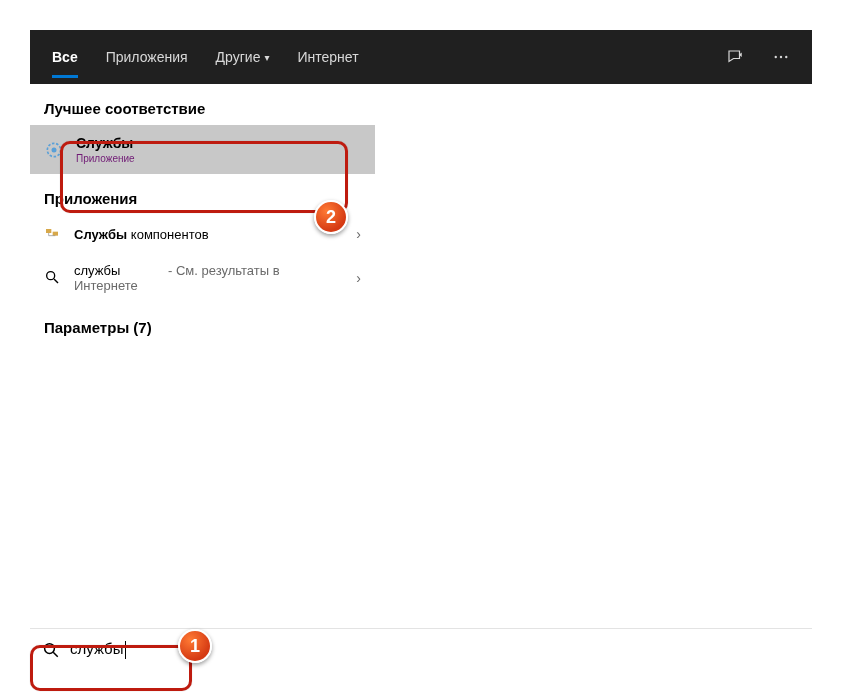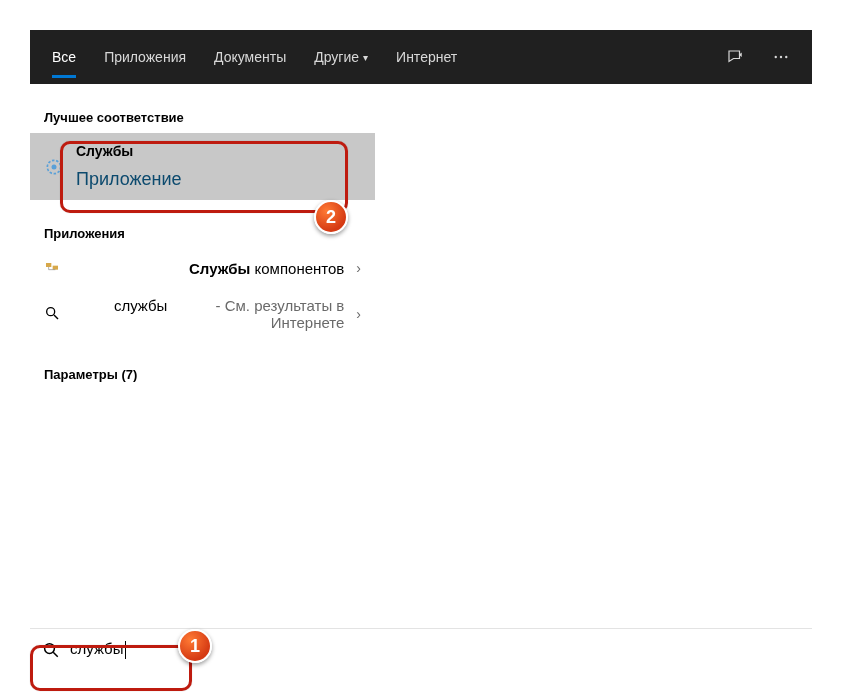--- a/index.html
+++ b/index.html
@@ -1,39 +1,39 @@
 <!DOCTYPE html>
 <html><head>
 <meta charset="utf-8">
 <style>
   * { box-sizing: border-box; margin: 0; padding: 0; font-family: "Segoe UI", Tahoma, sans-serif; }
   body { background: #fff; width: 842px; height: 699px; position: relative; overflow: hidden; }
   .frame { position: absolute; left: 30px; top: 30px; width: 782px; height: 640px; background: #fff; }
   .topbar { height: 54px; background: #202020; display: flex; align-items: center; color: #d8d8d8; font-size: 14px; padding: 0 8px; }
   .tab { padding: 0 14px; height: 54px; display: flex; align-items: center; cursor: pointer; position: relative; }
-  .tab.active { color: #fff; font-weight: 400; }
+  .tab.active { color: #fff; font-weight: 700; }
   .tab.active::after { content: ""; position: absolute; bottom: 6px; left: 14px; right: 14px; height: 3px; background: #0078d4; }
   .tab-more-arrow { margin-left: 4px; font-size: 10px; }
   .topbar-spacer { flex: 1; }
   .topbar-icon { padding: 0 14px; color: #d8d8d8; font-size: 16px; cursor: pointer; }
 
   .body-area { display: flex; height: calc(100% - 54px - 42px); }
   .left-col { width: 345px; background: #fff; display: flex; flex-direction: column; font-size: 13px; color: #000; }
   .right-col { flex: 1; background: #fff; }
 
-  .section-header { padding: 26px 14px 8px 14px; font-weight: 600; font-size: 13px; color: #000; }
+  .section-header { padding: 16px 14px 8px 14px; font-weight: 600; font-size: 15px; color: #000; }
 
   .best-match { background: #c8c8c8; display: flex; align-items: center; padding: 10px 14px; gap: 12px; position: relative; }
   .best-match .icon { width: 20px; height: 20px; }
   .best-match .texts .title { font-weight: 600; font-size: 14px; }
-  .best-match .texts .subtitle { font-size: 18px; color: #0c4a6e; margin-top: 10px; }
+  .best-match .texts .subtitle { font-size: 10px; color: #701a75; margin-top: 2px; }
 
   .result-row { display: flex; align-items: center; padding: 10px 14px; gap: 12px; cursor: pointer; }
   .result-row .icon { width: 18px; height: 18px; flex-shrink: 0; }
-  .result-row .label { flex: 1; font-size: 15px; text-align: right; }
+  .result-row .label { flex: 1; font-size: 13px; }
   .result-row .label .grey { color: #6a6a6a; margin-left: 44px; }
   .result-row .label .bold { font-weight: 600; }
   .chev { color: #6a6a6a; font-size: 14px; }
 
   .search-bar { position: absolute; bottom: 0; left: 0; right: 0; height: 42px; background: #fff; display: flex; align-items: center; padding: 0 12px; border-top: 1px solid #e3e3e3; }
   .search-bar .search-icon { margin-right: 10px; }
   .search-bar input { border: none; outline: none; font-size: 15px; flex: 1; color: #000; }
   .cursor { display: inline-block; width: 1px; height: 18px; background: #000; vertical-align: middle; margin-left: 1px; }
 
   
@@ -48,21 +48,20 @@
   svg { display: block; }
 </style>
 </head>
 <body>
 
 <div class="frame">
 
   <div class="topbar">
     <div class="tab active">Все</div>
     <div class="tab">Приложения</div>
-    <div class="tab">Документы</div>
     <div class="tab">
       <span>Другие</span>
       <span class="tab-more-arrow">▾</span>
     </div>
     <div class="tab">Интернет</div>
     <div class="topbar-spacer"></div>
     <div class="topbar-icon">
       <svg width="18" height="18" viewBox="0 0 24 24" fill="none" stroke="#d8d8d8" stroke-width="1.6">
         <path d="M4 4h14v10H10l-6 4V4z"></path>
         <path d="M17 9l4 3V6l-4 3z" fill="#d8d8d8" stroke="none"></path>

